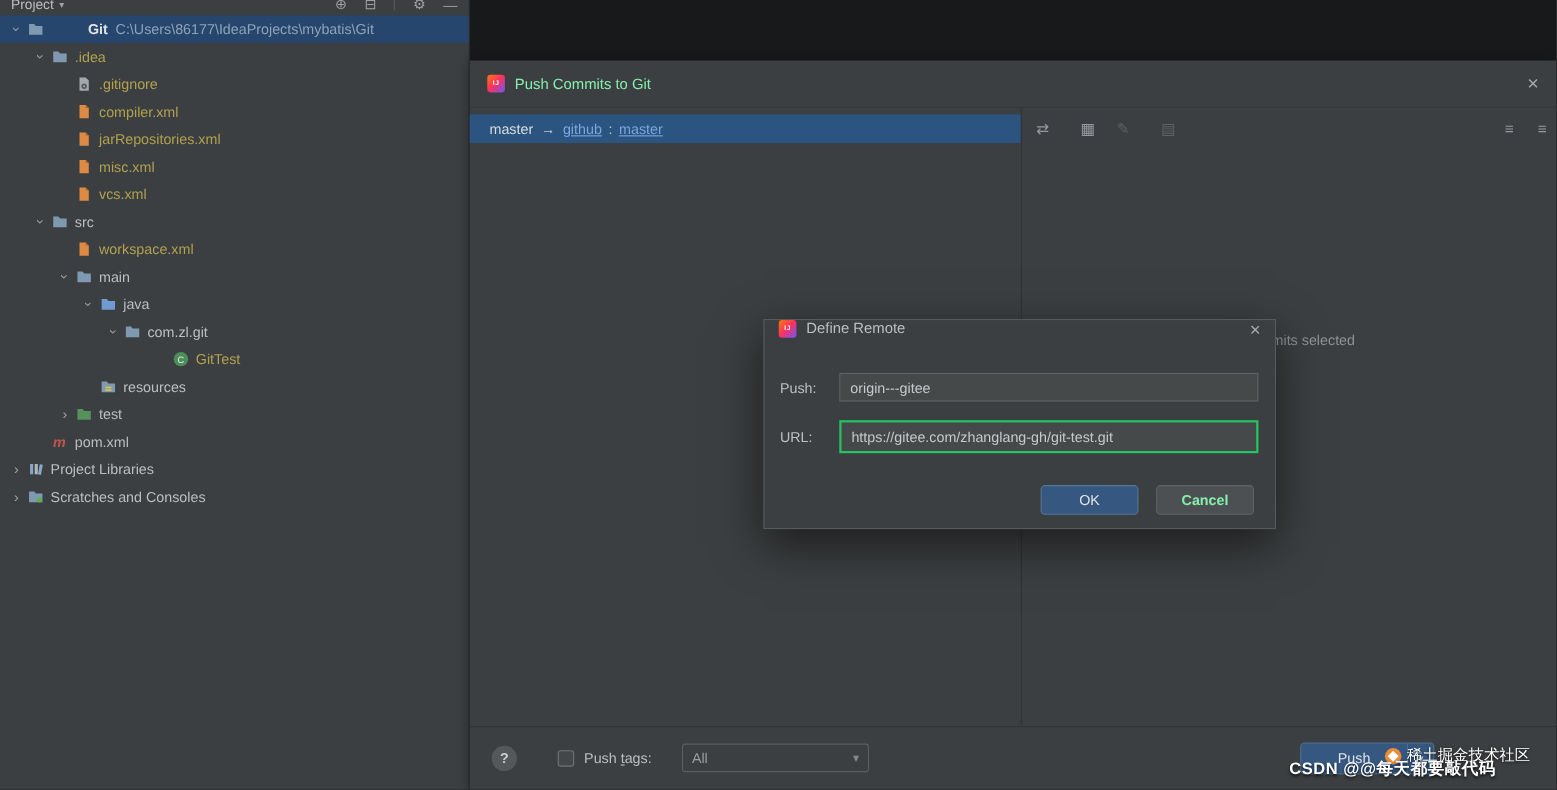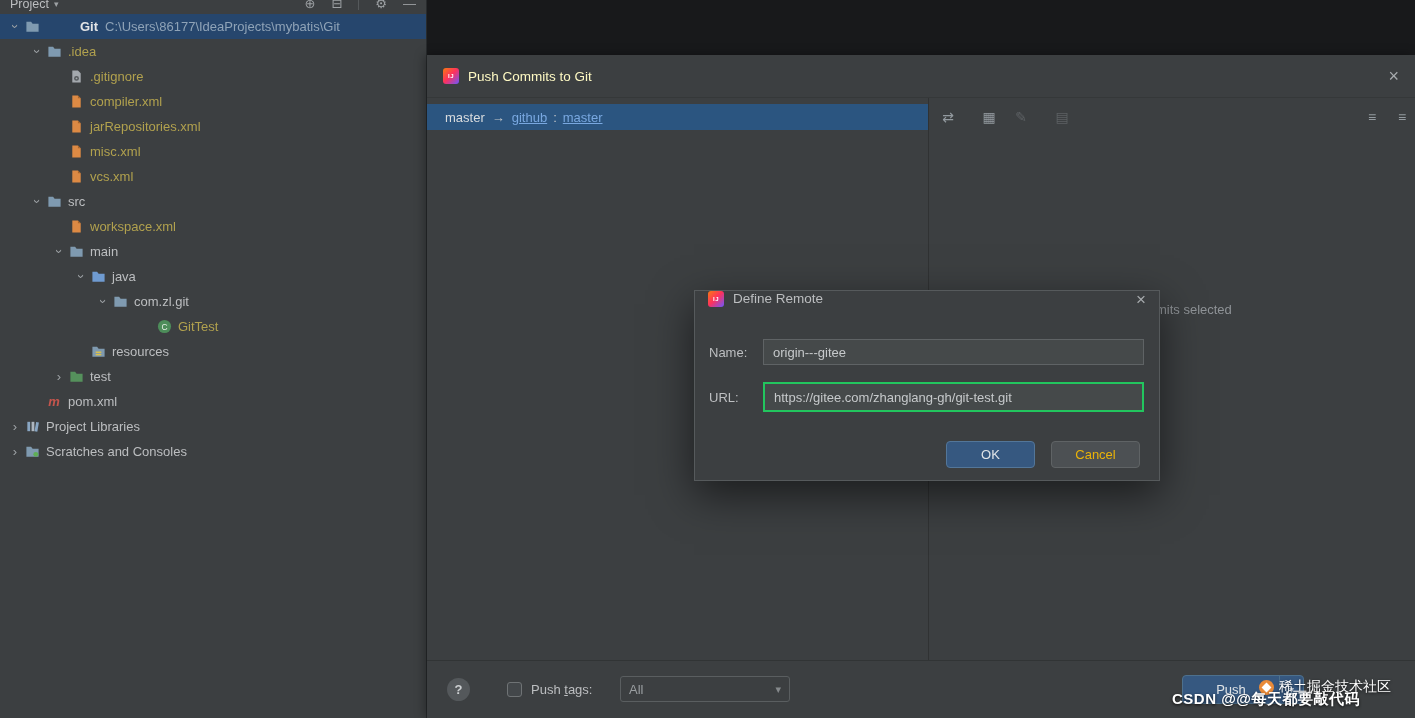--- a/index.html
+++ b/index.html
@@ -47,21 +47,21 @@
     position: absolute; left: 427px; top: 55px; width: 988px; height: 663px;
     background: #3c3f41; z-index: 2; box-shadow: -2px 0 10px rgba(0,0,0,.35);
   }
   .pd-title { height: 43px; display: flex; align-items: center; gap: 9px; padding: 0 16px; border-bottom: 1px solid #353839; }
   .app-icon {
     width: 16px; height: 16px; border-radius: 3px; flex: 0 0 16px;
     background: linear-gradient(135deg, #f97a12, #fe315d 48%, #6b57ff);
     display: flex; align-items: center; justify-content: center;
     font-size: 6px; font-weight: 700; color: #fff; letter-spacing: .5px;
   }
-  .pd-title-text { font-size: 13.5px; color: #fef9c3; }
+  .pd-title-text { font-size: 13.5px; color: #86efac; }
   .pd-close { margin-left: auto; font-size: 18px; color: #a7abae; cursor: pointer; line-height: 1; }
 
   .commit-row {
     position: absolute; left: 0; top: 49px; width: 501px; height: 26px;
     background: #2b5580; display: flex; align-items: center;
     padding-left: 18px; font-size: 13px; color: #d9dcde;
   }
   .commit-row .arrow { margin: 0 7px; color: #c3c6c8; }
   .commit-row a { color: #79a8e0; text-decoration: underline; cursor: pointer; }
   .commit-row .sep { margin: 0 6px; color: #c3c6c8; }
@@ -112,21 +112,21 @@
   .f-label { width: 54px; font-size: 13px; color: #bdbfc1; }
   .field {
     flex: 1; height: 26px; background: #45494a; border: 1px solid #5f6365;
     color: #c6c9cb; font-size: 13px; padding: 0 9px; outline: none;
     font-family: "Liberation Sans", "DejaVu Sans", sans-serif;
   }
   .field.focused { height: 30px; border: 2px solid #22c55e; }
   .dlg-buttons { position: absolute; right: 19px; top: 150px; display: flex; gap: 16px; }
   .btn { height: 27px; border-radius: 4px; font-size: 13px; cursor: pointer; font-family: inherit; }
   .btn.primary { width: 89px; background: #365880; border: 1px solid #537699; color: #e0e4e7; }
-  .btn.secondary { width: 89px; background: #4c5053; border: 1px solid #5f6365; color: #eab308; }
+  .btn.secondary { width: 89px; background: #4c5053; border: 1px solid #5f6365; color: #86efac; font-weight: bold; }
 
   
   .wm1 {
     position: absolute; left: 1259px; top: 678px; z-index: 4;
     display: flex; align-items: center; gap: 5px;
     color: #fff; font-size: 14px; text-shadow: 0 1px 3px rgba(0,0,0,.8);
   }
   .jlogo { width: 15px; height: 15px; border-radius: 50%; background: #e98b3a; position: relative; flex: 0 0 15px; }
   .jlogo::after { content: ""; position: absolute; left: 4px; top: 4px; width: 7px; height: 7px; background: #fff; transform: rotate(45deg); }
   .wm2 {
@@ -396,21 +396,21 @@
   </section>
 
   <section id="define-remote">
     <div class="dr-title">
       <span class="app-icon">IJ</span>
       <span class="dr-title-text">Define Remote</span>
       <span class="dr-close">×</span>
     </div>
 
     <div class="form-row name">
-      <span class="f-label">Name:</span>
+      <span class="f-label">Push:</span>
       <input class="field" type="text" value="origin---gitee" style="">
     </div>
 
     <div class="form-row url">
       <span class="f-label">URL:</span>
       <input class="field focused" type="text" value="https://gitee.com/zhanglang-gh/git-test.git" style="">
     </div>
 
     <div class="dlg-buttons">
       <button class="btn primary">OK</button>

